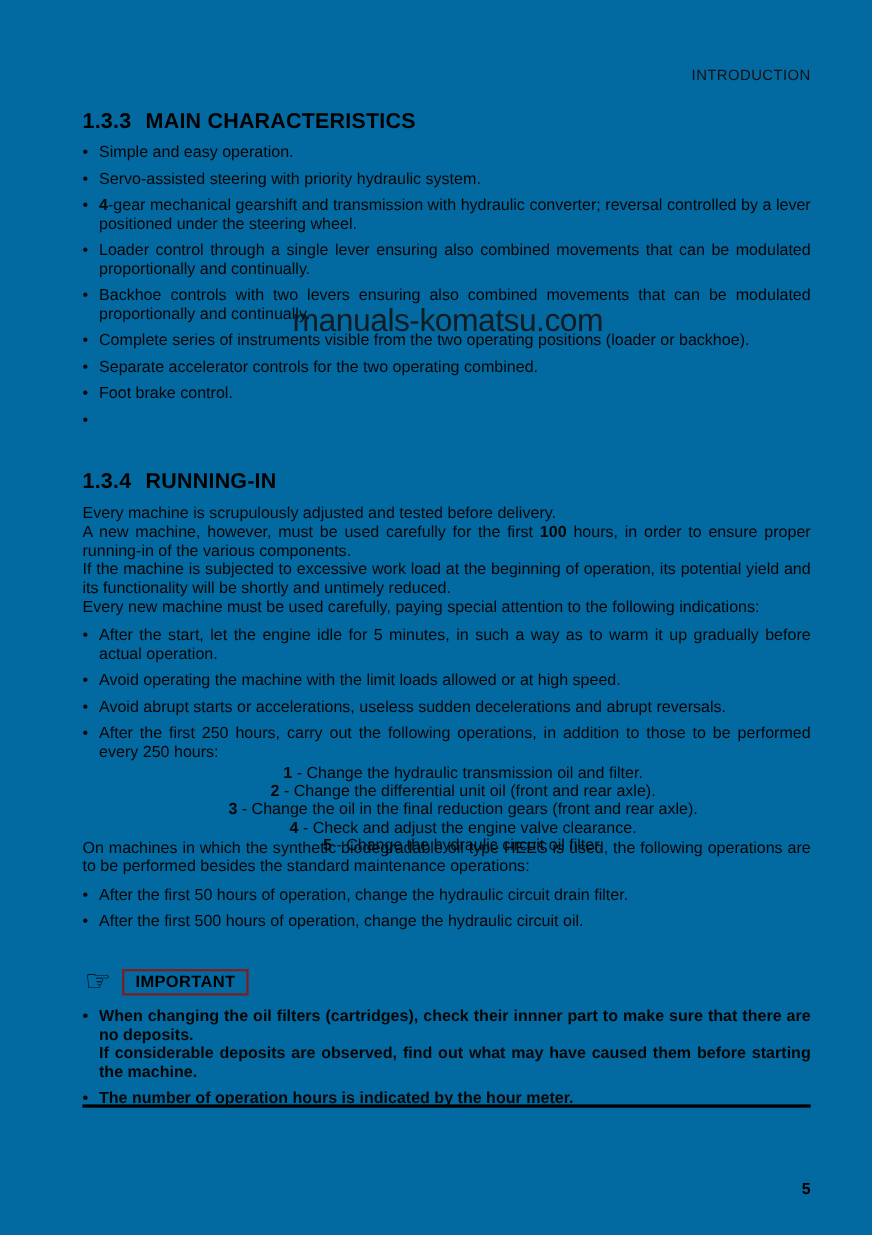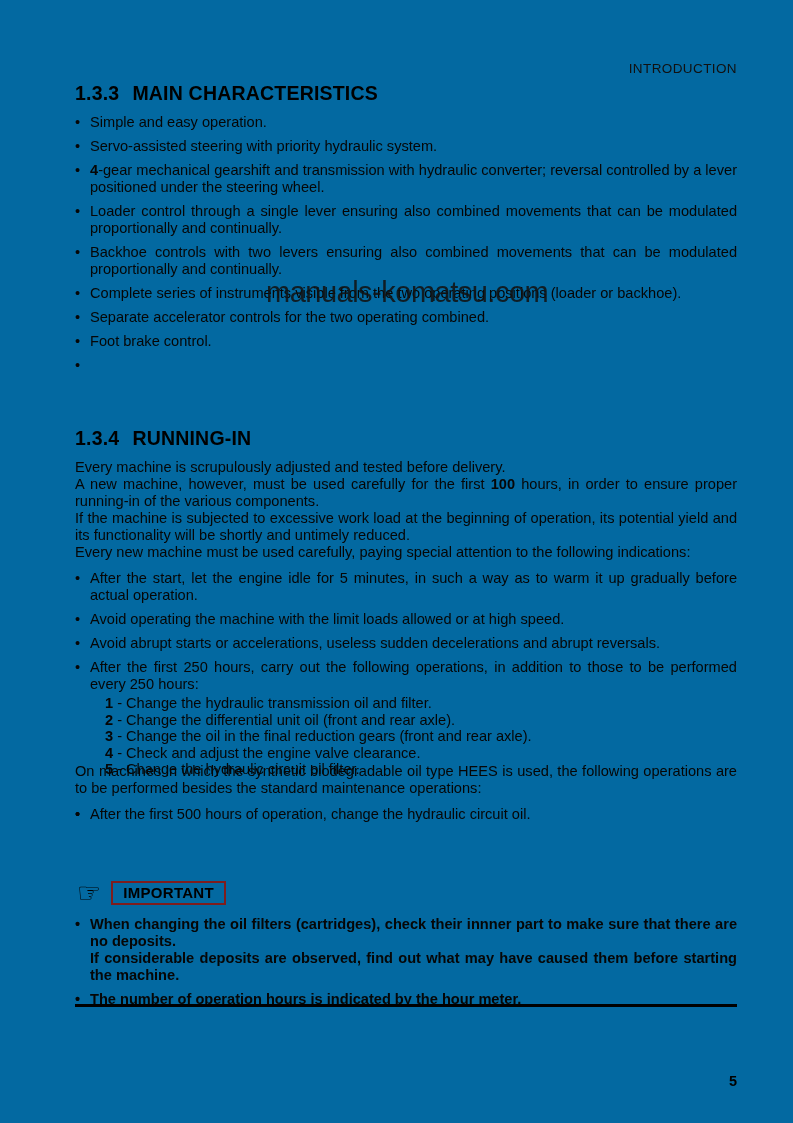--- a/index.html
+++ b/index.html
@@ -11,37 +11,37 @@
     font-family:"Liberation Sans", sans-serif;
     overflow:hidden;
     margin:0 auto;
     padding-left:11px;
   }
   .hdr{
     position:absolute;top:61px;left:75px;width:662px;
     text-align:right;font-size:13.5px;letter-spacing:0.4px;color:#111;
   }
   .col{position:absolute;left:75px;width:662px;}
-  .s133{top:82px;}
+  .s133{top:99px;}
   .s134{top:427px;}
   .heesblk{top:763px;}
   .impblk{top:880px;}
   h2.sechead{
     margin:0 0 9px 0;font-size:19.5px;font-weight:bold;letter-spacing:0.2px;
   }
   h2.sechead .num{margin-right:13px;}
   .body, .blist li, .step, .implist li{
     font-size:14.6px;line-height:17px;text-align:justify;color:#060606;
   }
   .paras p{margin:0;}
   .blist{list-style:none;margin:9px 0 0 0;padding:0 0 0 15px;}
   .blist li{position:relative;margin:0 0 7px 0;}
   .blist li .dot{position:absolute;left:-15px;top:0;}
   .steps{margin:2px 0 0 0;padding:0 0 0 15px;}
-  .step{line-height:16.5px;text-align:left;}
+  .step{line-height:16.5px;text-align:center;}
   .step .stepnum{font-weight:bold;}
   .step .sep{margin:0 4px;}
   .subhead{
     margin:0 0 10px 0;font-size:15px;font-weight:bold;letter-spacing:0.1px;
   }
   .improw{display:flex;align-items:center;gap:10px;margin:0 0 10px 2px;height:26px;}
   .handicon{font-size:27px;line-height:26px;font-family:"DejaVu Sans", sans-serif;}
   .impbox{
     border:2px solid #7f1d1d;padding:1px 10px 2px 10px;
     font-size:15px;font-weight:bold;letter-spacing:0.3px;
@@ -111,21 +111,21 @@
           <div class="step"><span class="stepnum">4</span><span class="sep">-</span><span>Check and adjust the engine valve clearance.</span></div>
           <div class="step"><span class="stepnum">5</span><span class="sep">-</span><span>Change the hydraulic circuit oil filter.</span></div>
         </div>
       </li>
     </ul>
   </section>
 
   <section class="col heesblk">
     <p class="body" style="margin:0;">On machines in which the synthetic biodegradable oil type HEES is used, the following operations are to be performed besides the standard maintenance operations:</p>
     <ul class="blist">
-      <li><span class="dot">•</span></li>
+      <li><span class="dot">•</span><span>After the first 50 hours of operation, change the hydraulic circuit drain filter.</span></li>
       <li><span class="dot">•</span><span>After the first 500 hours of operation, change the hydraulic circuit oil.</span></li>
     </ul>
   </section>
 
   <section class="col impblk">
     <div class="improw">
       <span class="handicon">☞</span>
       <span class="impbox">IMPORTANT</span>
     </div>
     <ul class="implist">

